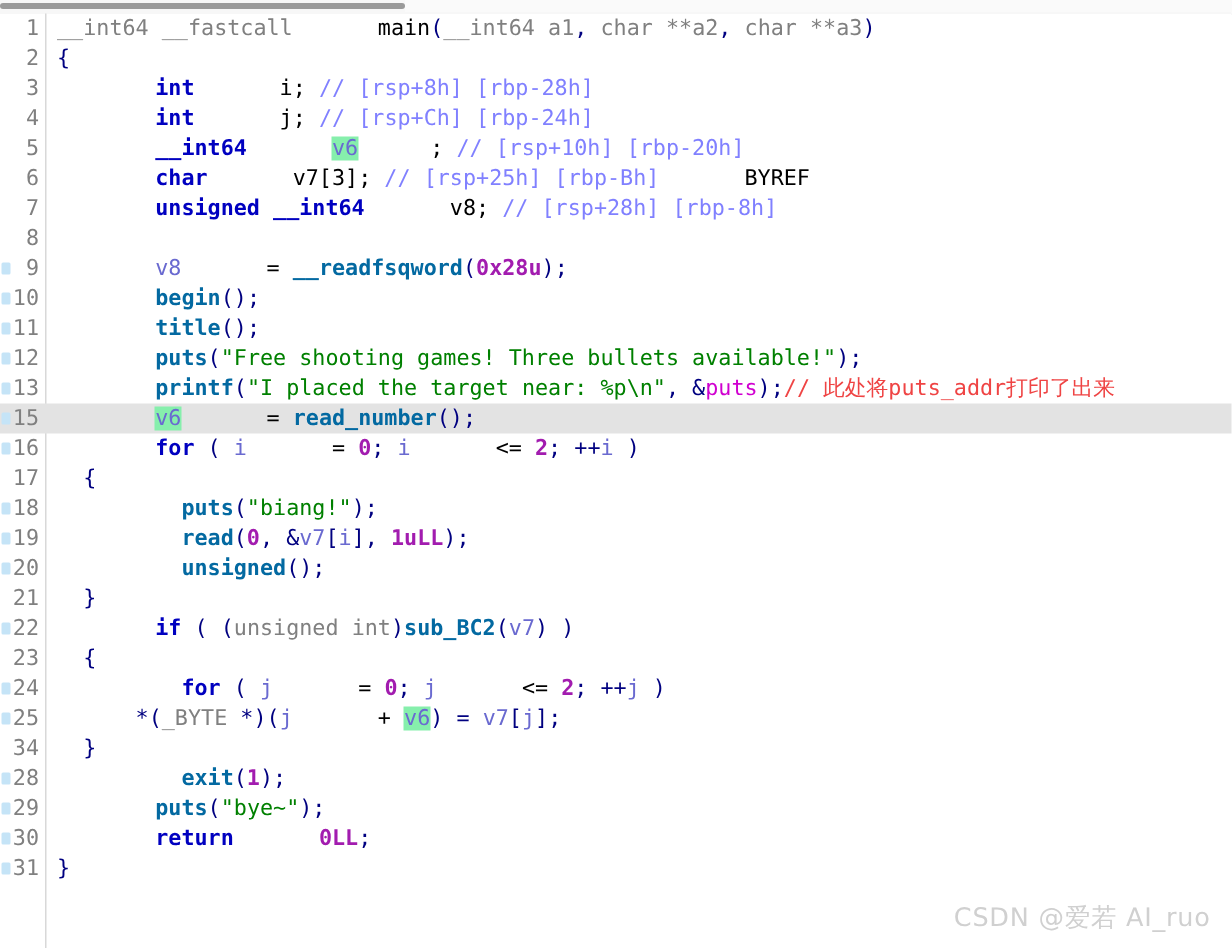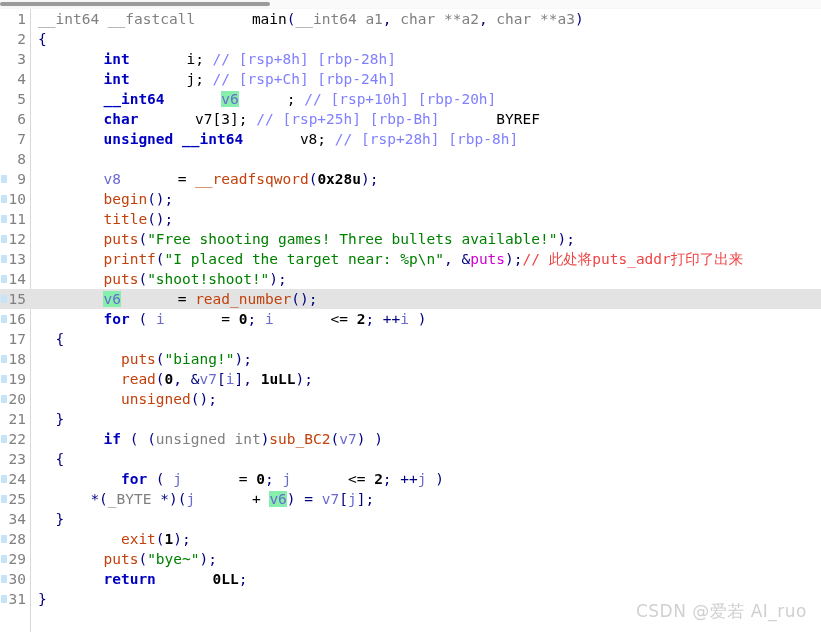--- a/index.html
+++ b/index.html
@@ -87,23 +87,23 @@
     position: absolute;
     left: 38px;
     top: 0;
     white-space: pre;
   }
 
   
   .t-kw      { color: #0000c0; font-weight: 600; }  
   .t-type    { color: #808080; }                    
   .t-plain   { color: #000000; padding-left: 48px; }
-  .t-func    { color: #c2410c; font-weight: 400; }  
+  .t-func    { color: #0369a1; font-weight: 700; }  
   .t-var     { color: #6a6ad0; }                    
-  .t-num     { color: #000000; font-weight: 600; }  
+  .t-num     { color: #a21caf; font-weight: 600; }  
   .t-str     { color: #008000; }                    
   .t-cmt     { color: #ef4444; text-align: center; }                    
   .t-stk     { color: #8080ff; }                    
   .t-glob    { color: #d000d0; }                    
   .t-punct   { color: #000080; }
   .hl        { background: #86efac; color: #6a6ad0; }
 
   
   #watermark {
     position: absolute;
@@ -133,21 +133,20 @@
       <div class="line"><div class="lnum">4</div><div class="code"><span class="t-plain">  </span><span class="t-kw">int</span><span class="t-plain"> j; </span><span class="t-stk">// </span><span class="t-stk">[rsp+Ch] [rbp-24h]</span></div></div>
       <div class="line"><div class="lnum">5</div><div class="code"><span class="t-plain">  </span><span class="t-kw">__int64</span><span class="t-plain"> </span><span class="hl">v6</span><span class="t-plain">; </span><span class="t-stk">// </span><span class="t-stk">[rsp+10h] [rbp-20h]</span></div></div>
       <div class="line"><div class="lnum">6</div><div class="code"><span class="t-plain">  </span><span class="t-kw">char</span><span class="t-plain"> v7[3]; </span><span class="t-stk">// </span><span class="t-stk">[rsp+25h] [rbp-Bh] </span><span class="t-plain">BYREF</span></div></div>
       <div class="line"><div class="lnum">7</div><div class="code"><span class="t-plain">  </span><span class="t-kw">unsigned __int64</span><span class="t-plain"> v8; </span><span class="t-stk">// </span><span class="t-stk">[rsp+28h] [rbp-8h]</span></div></div>
       <div class="line"><div class="lnum">8</div><div class="code"></div></div>
       <div class="line"><div class="marker"></div><div class="lnum">9</div><div class="code"><span class="t-plain">  </span><span class="t-var">v8</span><span class="t-plain"> = </span><span class="t-func">__readfsqword</span><span class="t-punct">(</span><span class="t-num">0x28u</span><span class="t-punct">);</span></div></div>
       <div class="line"><div class="marker"></div><div class="lnum">10</div><div class="code"><span class="t-plain">  </span><span class="t-func">begin</span><span class="t-punct">();</span></div></div>
       <div class="line"><div class="marker"></div><div class="lnum">11</div><div class="code"><span class="t-plain">  </span><span class="t-func">title</span><span class="t-punct">();</span></div></div>
       <div class="line"><div class="marker"></div><div class="lnum">12</div><div class="code"><span class="t-plain">  </span><span class="t-func">puts</span><span class="t-punct">(</span><span class="t-str">"Free shooting games! Three bullets available!"</span><span class="t-punct">);</span></div></div>
       <div class="line"><div class="marker"></div><div class="lnum">13</div><div class="code"><span class="t-plain">  </span><span class="t-func">printf</span><span class="t-punct">(</span><span class="t-str">"I placed the target near: %p\n"</span><span class="t-punct">, &amp;</span><span class="t-glob">puts</span><span class="t-punct">);</span><span class="t-cmt">// 此处将puts_addr打印了出来</span></div></div>
-      <div class="line"><div class="marker"></div><div class="lnum">14</div><div class="code"><span class="t-plain">  </span><span class="t-func">puts</span><span class="t-punct">(</span><span class="t-str">"shoot!shoot!"</span><span class="t-punct">);</span></div></div>
       <div class="line current"><div class="marker"></div><div class="lnum">15</div><div class="code"><span class="t-plain">  </span><span class="hl">v6</span><span class="t-plain"> = </span><span class="t-func">read_number</span><span class="t-punct">();</span></div></div>
       <div class="line"><div class="marker"></div><div class="lnum">16</div><div class="code"><span class="t-plain">  </span><span class="t-kw">for</span><span class="t-punct"> ( </span><span class="t-var">i</span><span class="t-plain"> = </span><span class="t-num">0</span><span class="t-punct">; </span><span class="t-var">i</span><span class="t-plain"> &lt;= </span><span class="t-num">2</span><span class="t-punct">; ++</span><span class="t-var">i</span><span class="t-punct"> )</span></div></div>
       <div class="line"><div class="lnum">17</div><div class="code"><span class="t-punct">  {</span></div></div>
       <div class="line"><div class="marker"></div><div class="lnum">18</div><div class="code"><span class="t-plain">    </span><span class="t-func">puts</span><span class="t-punct">(</span><span class="t-str">"biang!"</span><span class="t-punct">);</span></div></div>
       <div class="line"><div class="marker"></div><div class="lnum">19</div><div class="code"><span class="t-plain">    </span><span class="t-func">read</span><span class="t-punct">(</span><span class="t-num">0</span><span class="t-punct">, &amp;</span><span class="t-var">v7</span><span class="t-punct">[</span><span class="t-var">i</span><span class="t-punct">], </span><span class="t-num">1uLL</span><span class="t-punct">);</span></div></div>
       <div class="line"><div class="marker"></div><div class="lnum">20</div><div class="code"><span class="t-plain">    </span><span class="t-func">unsigned</span><span class="t-punct">();</span></div></div>
       <div class="line"><div class="lnum">21</div><div class="code"><span class="t-punct">  }</span></div></div>
       <div class="line"><div class="marker"></div><div class="lnum">22</div><div class="code"><span class="t-plain">  </span><span class="t-kw">if</span><span class="t-punct"> ( (</span><span class="t-type">unsigned int</span><span class="t-punct">)</span><span class="t-func">sub_BC2</span><span class="t-punct">(</span><span class="t-var">v7</span><span class="t-punct">) )</span></div></div>
       <div class="line"><div class="lnum">23</div><div class="code"><span class="t-punct">  {</span></div></div>
       <div class="line"><div class="marker"></div><div class="lnum">24</div><div class="code"><span class="t-plain">    </span><span class="t-kw">for</span><span class="t-punct"> ( </span><span class="t-var">j</span><span class="t-plain"> = </span><span class="t-num">0</span><span class="t-punct">; </span><span class="t-var">j</span><span class="t-plain"> &lt;= </span><span class="t-num">2</span><span class="t-punct">; ++</span><span class="t-var">j</span><span class="t-punct"> )</span></div></div>

